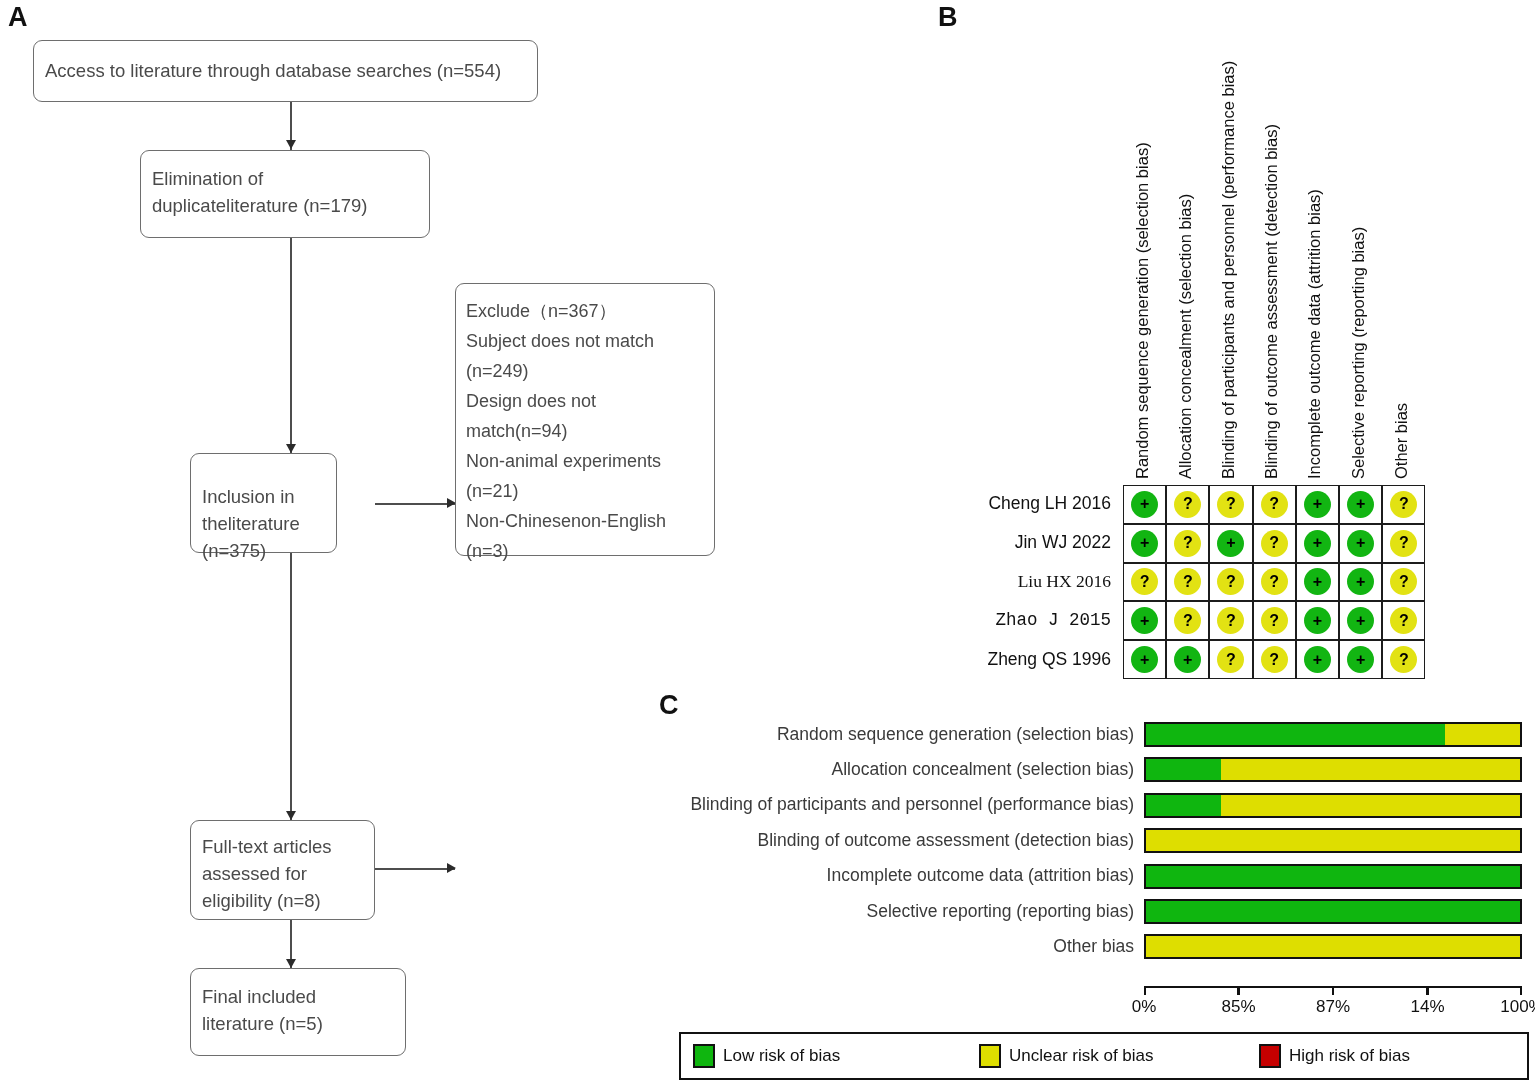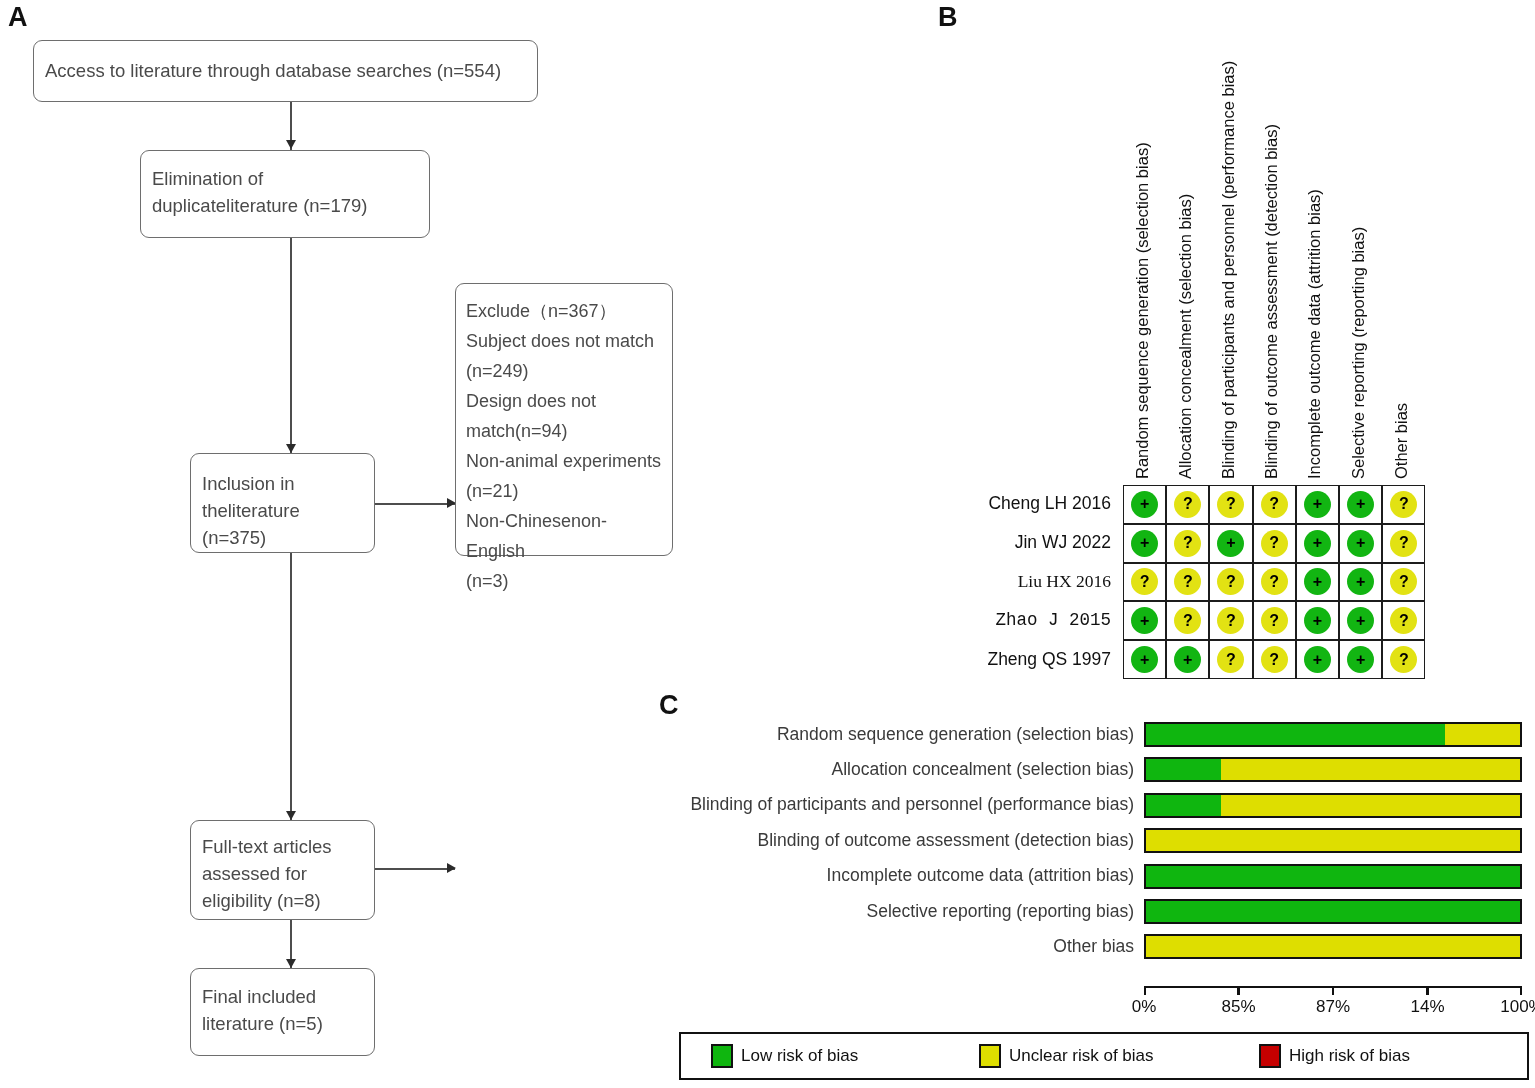--- a/index.html
+++ b/index.html
@@ -109,28 +109,28 @@
 
   <div class="vline" style="left:290px;top:102px;height:48px;"></div>
   <div class="arrow-down" style="left:286px;top:140px;"></div>
 
   <div class="flowbox" style="left:140px;top:150px;width:290px;height:88px;padding-top:14px;">Elimination of
 duplicateliterature (n=179)</div>
 
   <div class="vline" style="left:290px;top:238px;height:215px;"></div>
   <div class="arrow-down" style="left:286px;top:444px;"></div>
 
-  <div class="flowbox" style="left:190px;top:453px;width:185px;height:100px;padding-top:16px;">Inclusion in
+  <div class="flowbox" style="left:190px;top:453px;width:147px;height:100px;padding-top:29px;">Inclusion in
 theliterature
 (n=375)</div>
 
   <div class="hline" style="left:375px;top:503px;width:80px;"></div>
   <div class="arrow-right" style="left:447px;top:498px;"></div>
 
-  <div class="flowbox tight" style="left:455px;top:283px;width:218px;height:273px;padding:12px 8px 0 10px;font-size:18px;line-height:30px;">Exclude（n=367）
+  <div class="flowbox tight" style="left:455px;top:283px;width:260px;height:273px;padding:12px 8px 0 10px;font-size:18px;line-height:30px;">Exclude（n=367）
 Subject does not match
 (n=249)
 Design does not
 match(n=94)
 Non-animal experiments
 (n=21)
 Non-Chinesenon-English
  (n=3)</div>
 
   <div class="vline" style="left:290px;top:553px;height:267px;"></div>
@@ -140,42 +140,42 @@
 assessed for
 eligibility (n=8)</div>
 
   <div class="hline" style="left:375px;top:868px;width:80px;"></div>
   <div class="arrow-right" style="left:447px;top:863px;"></div>
 
 
   <div class="vline" style="left:290px;top:920px;height:48px;"></div>
   <div class="arrow-down" style="left:286px;top:959px;"></div>
 
-  <div class="flowbox" style="left:190px;top:968px;width:185px;height:88px;padding-top:14px;">Final included
+  <div class="flowbox" style="left:190px;top:968px;width:216px;height:88px;padding-top:14px;">Final included
 literature (n=5)</div>
 </div>
 
 <div id="panelB">
   <div class="panel-label" style="left:8px;top:2px;">B</div>
 
   <div id="robHeads">
       <div class="rob-head" style="left: 221.6px; bottom: 221px;">Random sequence generation (selection bias)</div>
       <div class="rob-head" style="left: 264.8px; bottom: 221px;">Allocation concealment (selection bias)</div>
       <div class="rob-head" style="left: 308px; bottom: 221px;">Blinding of participants and personnel (performance bias)</div>
       <div class="rob-head" style="left: 351.2px; bottom: 221px;">Blinding of outcome assessment (detection bias)</div>
       <div class="rob-head" style="left: 394.4px; bottom: 221px;">Incomplete outcome data (attrition bias)</div>
       <div class="rob-head" style="left: 437.6px; bottom: 221px;">Selective reporting (reporting bias)</div>
       <div class="rob-head" style="left: 480.8px; bottom: 221px;">Other bias</div>
     </div>
   <div id="robRowLabels">
       <div class="rob-rowlabel" style="right: 339px; top: 493.4px;">Cheng LH 2016</div>
       <div class="rob-rowlabel" style="right: 339px; top: 532.2px;">Jin WJ 2022</div>
       <div class="rob-rowlabel" style="right: 339px; top: 571px; font-family: Liberation Serif, serif;">Liu HX 2016</div>
       <div class="rob-rowlabel" style="right: 339px; top: 609.8px; font-family: Liberation Mono, monospace;">Zhao J 2015</div>
-      <div class="rob-rowlabel" style="right: 339px; top: 648.6px;">Zheng QS 1997</div>
+      <div class="rob-rowlabel" style="right: 339px; top: 648.6px;">Zheng QS 1996</div>
     </div>
   <div id="robGrid">
       <div class="rob-cell" style="left: 193px; top: 485px; width: 43.2px; height: 38.8px;">
         <div class="judge low">+</div>
       </div>
       <div class="rob-cell" style="left: 236.2px; top: 485px; width: 43.2px; height: 38.8px;">
         <div class="judge unclear">?</div>
       </div>
       <div class="rob-cell" style="left: 279.4px; top: 485px; width: 43.2px; height: 38.8px;">
         <div class="judge unclear">?</div>
@@ -329,21 +329,21 @@
   <div id="tickLabels">
       <div class="ticklabel" style="left: 489px; top: 307px;">0%</div>
       <div class="ticklabel" style="left: 583.5px; top: 307px;">85%</div>
       <div class="ticklabel" style="left: 678px; top: 307px;">87%</div>
       <div class="ticklabel" style="left: 772.5px; top: 307px;">14%</div>
       <div class="ticklabel" style="left: 867px; top: 307px;">100%</div>
     </div>
 
   <div class="legend-box" style="left:24px;top:342px;width:850px;height:48px;">
     <div id="legendItems" style="position:relative;width:100%;height:100%;">
-        <div class="legend-item" style="left: 30px; justify-content: center;">
+        <div class="legend-item" style="left: 12px; justify-content: center;">
           <div class="legend-swatch low"></div>
           <div class="legend-text">Low risk of bias</div>
         </div>
         <div class="legend-item" style="left: 298px;">
           <div class="legend-swatch unclear"></div>
           <div class="legend-text">Unclear risk of bias</div>
         </div>
         <div class="legend-item" style="left: 578px;">
           <div class="legend-swatch high"></div>
           <div class="legend-text">High risk of bias</div>

